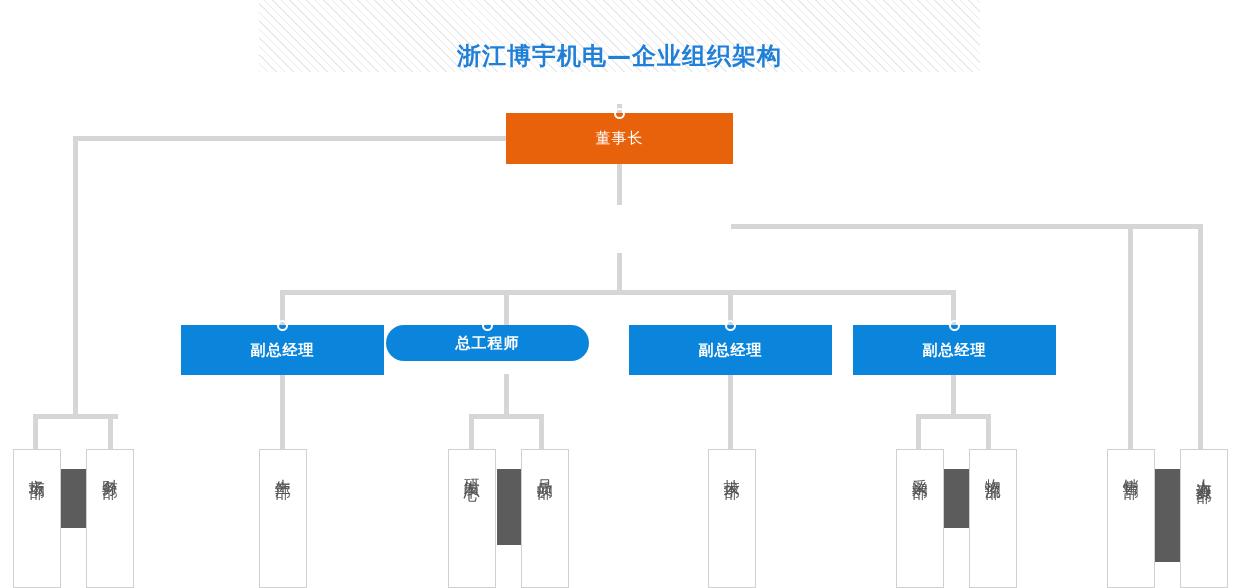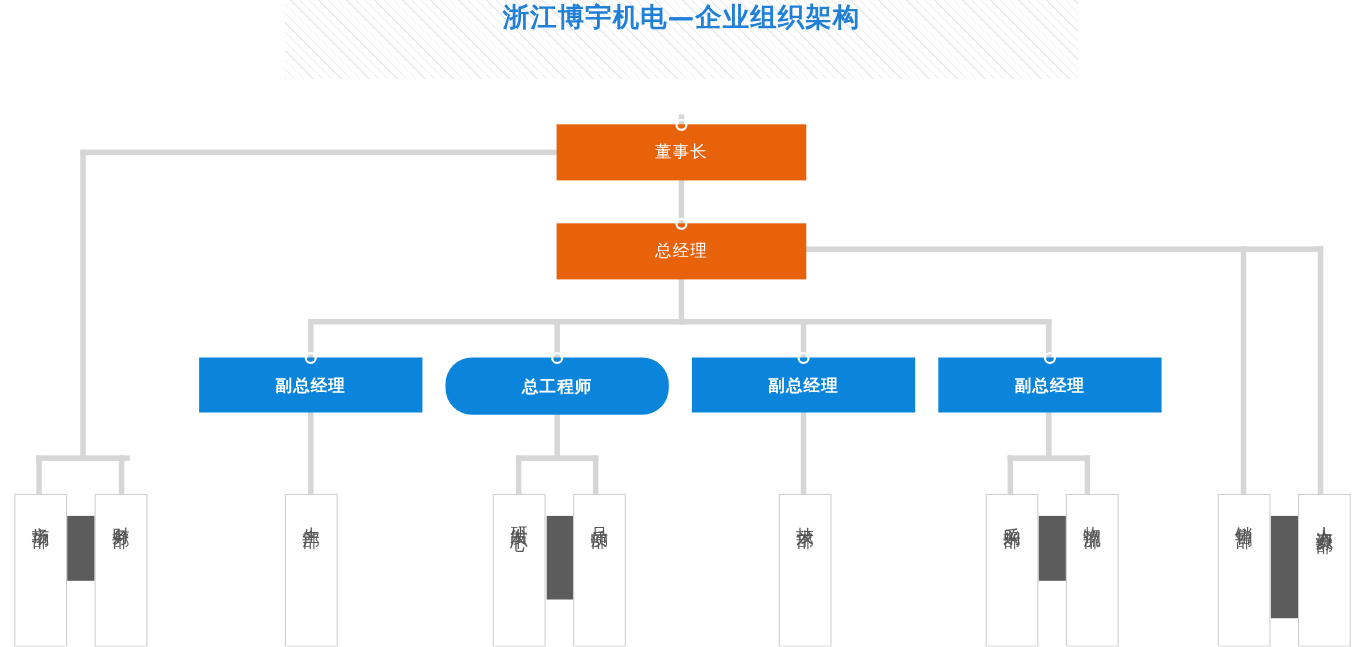--- a/index.html
+++ b/index.html
@@ -27,21 +27,21 @@
     height: 72px;
     background-color: #ffffff;
     background-image: repeating-linear-gradient(
       45deg,
       #e9eaec 0px,
       #e9eaec 1px,
       #ffffff 1px,
       #ffffff 6px
     );
     display: flex;
-    align-items: flex-start;
+    align-items: flex-end;
     justify-content: center;
   }
   .title-text {
     font-size: 24px;
     font-weight: bold;
     color: #2080d8;
     letter-spacing: 1px;
     white-space: nowrap;
   }
 
@@ -151,31 +151,27 @@
   <div class="ln lnv" style="left:951px; top:374px; height:42px;"></div>
   <div class="ln lnh" style="left:916px; top:414px; width:75px;"></div>
   <div class="ln lnv" style="left:916px; top:414px; height:37px;"></div>
   <div class="ln lnv" style="left:986px; top:414px; height:37px;"></div>
 
   <div class="node orange" style="left:506px; top:113px; width:227px; height:51px;">
     <span class="pin" style="left:108px; top:-5px;"></span>
     <span class="node-label">董事长</span>
   </div>
 
-  <div class="node orange" style="left:506px; top:203px; width:227px; height:51px;">
-    <span class="pin" style="left:108px; top:-5px;"></span>
-    <span class="node-label">总经理</span>
-  </div>
 
   <div class="node blue" style="left:181px; top:325px; width:203px; height:50px;">
     <span class="pin" style="left:96px; top:-5px;"></span>
     <span class="node-label">副总经理</span>
   </div>
 
-  <div class="node blue" style="left:405px; top:325px; width:203px; height:52px;border-radius:24px;">
+  <div class="node blue" style="left:386px; top:325px; width:203px; height:36px;border-radius:24px;">
     <span class="pin" style="left:96px; top:-5px;"></span>
     <span class="node-label">总工程师</span>
   </div>
 
   <div class="node blue" style="left:629px; top:325px; width:203px; height:50px;">
     <span class="pin" style="left:96px; top:-5px;"></span>
     <span class="node-label">副总经理</span>
   </div>
 
   <div class="node blue" style="left:853px; top:325px; width:203px; height:50px;">

